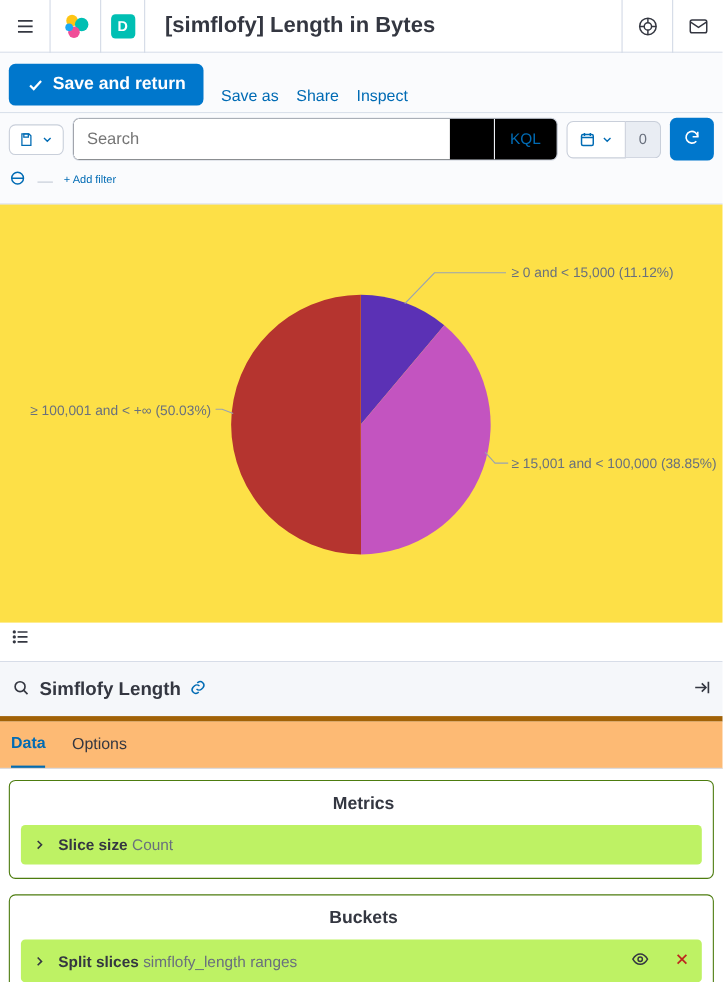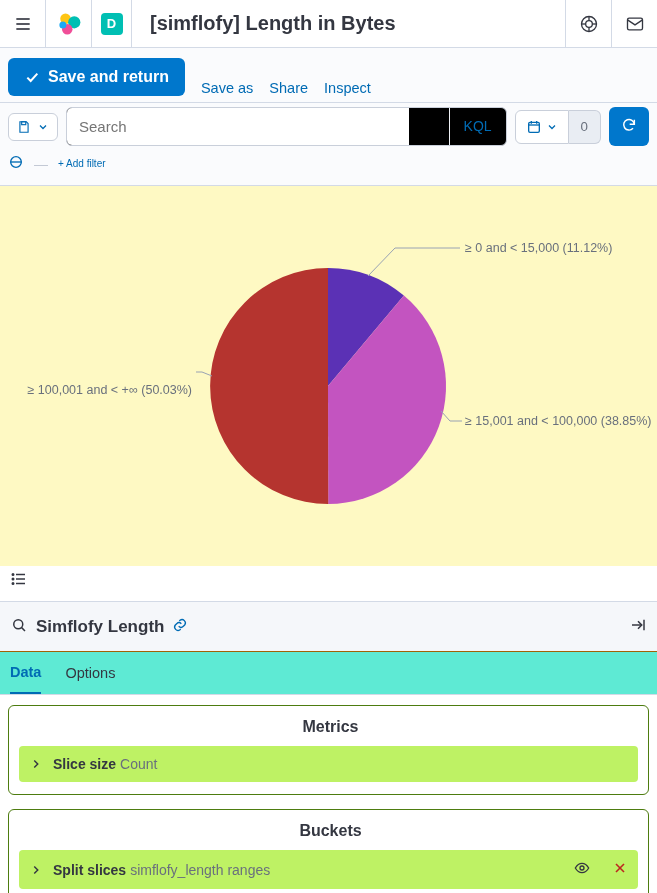--- a/index.html
+++ b/index.html
@@ -63,42 +63,42 @@
       display:flex; align-items:center; gap:10px;
       padding:4px 8px 12px 8px;
       background:#fafbfd;
       border-bottom:1px solid #d3dae6;
     }
     .filter-icon { color:#006bb4; }
     .dash { color:#c3c9d5; }
     .add-filter { color:#006bb4; background:none; border:none; font-size:10px; cursor:pointer;}
 
     
-    .chart-area { position:relative; height:380px; background:#fef9c3; }
+    .chart-area { position:relative; height:380px; background:#fde047; }
     .chart-svg { position:absolute; left:0; top:0; }
     .chart-label { position:absolute; font-size:12.5px; color:#69707d; white-space:nowrap; }
 
     
     .legend-strip { display:flex; align-items:center; padding:4px 10px 10px 10px; border-bottom:1px solid #d3dae6;}
     .legend-strip svg { width:18px; height:18px; color:#343741; }
 
     
     .editor-header {
       display:flex; align-items:center; gap:8px;
       padding:14px 10px;
       background:#f5f7fa;
-      border-bottom:1px solid #a16207;
+      border-bottom:5px solid #a16207;
     }
     .editor-header .left { display:flex; align-items:center; gap:8px; flex:1;}
     .editor-header h2 { font-size:17px; font-weight:700; }
     .link-ic { color:#006bb4; }
 
     
     .tabs {
-      display:flex; gap:24px; padding:0 10px; border-bottom:1px solid #d3dae6; background:#5eead4;
+      display:flex; gap:24px; padding:0 10px; border-bottom:1px solid #d3dae6; background:#fdba74;
     }
     .tab { padding:12px 0 12px 0; background:none; border:none; font-size:14.5px; cursor:pointer; color:#343741; }
     .tab.active { color:#006bb4; font-weight:600; border-bottom:2px solid #006bb4; }
 
     
     .panels { padding:10px 8px 20px 8px; display:flex; flex-direction:column; gap:14px; background:#fff;}
     .panel { border:1px solid #4d7c0f; border-radius:6px; padding:12px 10px 12px 10px;text-align:center; }
     .panel h3 { font-size:16px; font-weight:700; margin-bottom:10px; padding-left:4px;}
     .agg-row {
       display:flex; align-items:center; gap:10px; background:#bef264;
@@ -226,21 +226,21 @@
     </g>
 
     <g stroke="#98a2b3" stroke-width="1" fill="none">
       <polyline points="368 90 395 62 460 62"></polyline>
       <polyline points="441 225 450 235 462 235"></polyline>
       <polyline points="212 190 202 186 196 186"></polyline>
     </g>
   </svg>
   <div class="chart-label" style="left:465px; top:55px;">≥ 0 and &lt; 15,000 (11.12%)</div>
   <div class="chart-label" style="left:465px; top:228px;">≥ 15,001 and &lt; 100,000 (38.85%)</div>
-  <div class="chart-label" style="right:465px; top:197px; text-align:right;">≥ 100,001 and &lt; +∞ (50.03%)</div>
+  <div class="chart-label" style="right:465px; top:180px; text-align:right;">≥ 100,001 and &lt; +∞ (50.03%)</div>
 </div>
 
 <div class="legend-strip">
   <span>
     <svg viewBox="0 0 24 24" fill="none" stroke="currentColor" stroke-width="2">
         <line x1="8" y1="6" x2="20" y2="6"></line>
         <line x1="8" y1="12" x2="20" y2="12"></line>
         <line x1="8" y1="18" x2="20" y2="18"></line>
         <circle cx="4" cy="6" r="1"></circle>
         <circle cx="4" cy="12" r="1"></circle>

